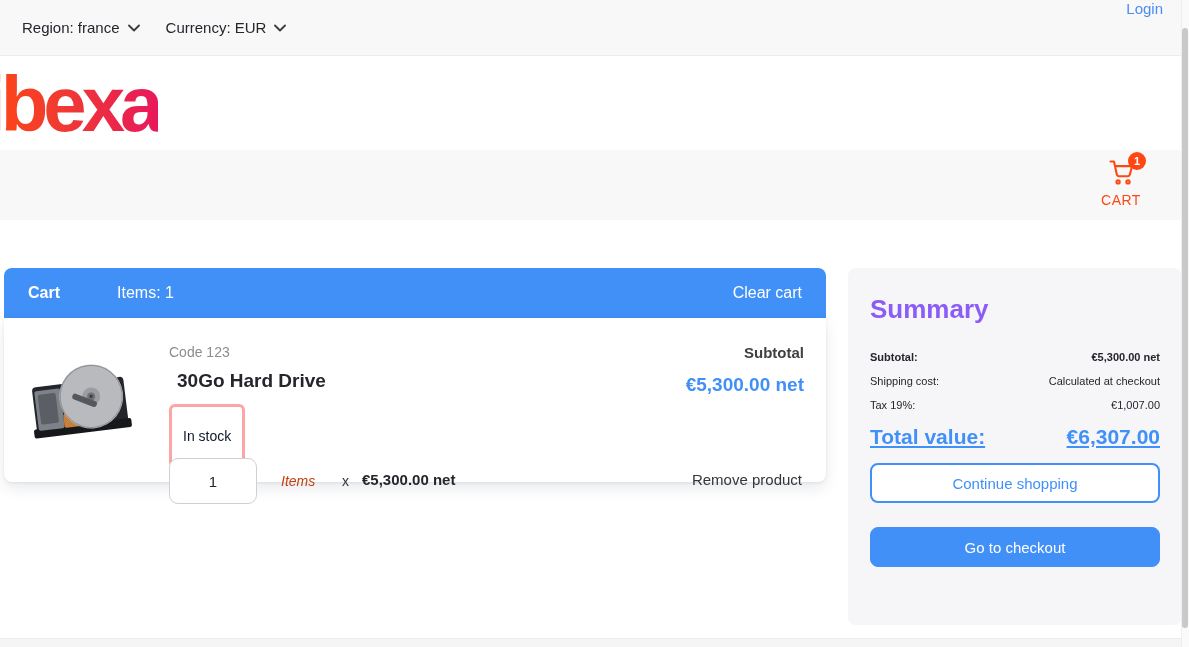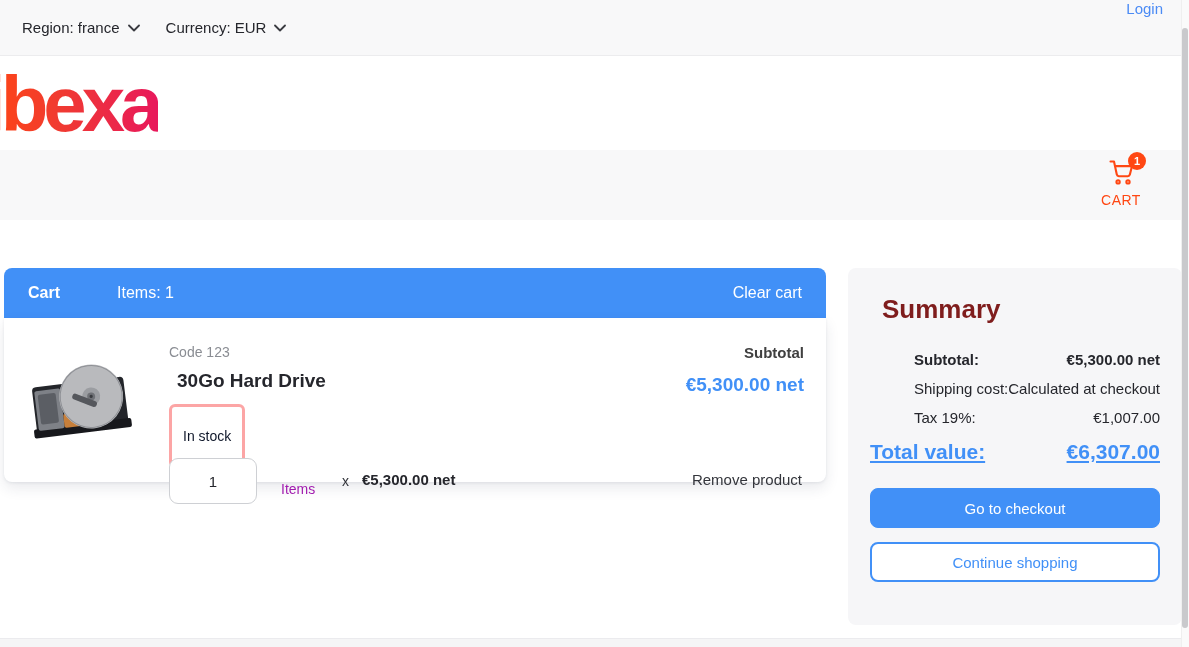--- a/index.html
+++ b/index.html
@@ -72,32 +72,32 @@
     color: #0f172a; font-size: 14px; background: #fff;
   }
   .line-subtotal-label { position: absolute; right: 22px; top: 26px; font-size: 15px; font-weight: 700; color: #404040; }
   .line-subtotal-value { position: absolute; right: 22px; top: 56px; font-size: 19px; font-weight: 700; color: #4190f7; }
 
   .qty-input {
     position: absolute; left: 165px; top: 140px; width: 88px; height: 46px;
     border: 1px solid #ced0d4; border-radius: 9px; text-align: center;
     font-size: 15px; color: #25262c; font-family: inherit; background: #fff; outline: none;
   }
-  .qty-items-label { position: absolute; left: 277px; top: 163px; font-size: 14px; color: #a21caf; }
+  .qty-items-label { position: absolute; left: 277px; top: 155px; font-size: 14px; color: #c2410c; font-style: italic; }
   .qty-x { position: absolute; left: 338px; top: 155px; font-size: 14px; color: #33353b; }
   .unit-price { position: absolute; left: 358px; top: 153px; font-size: 15px; font-weight: 700; color: #25262c; }
   .remove-product { position: absolute; right: 24px; top: 153px; font-size: 15px; color: #33353b; cursor: pointer; }
 
   
   .summary-panel {
     position: absolute; left: 848px; top: 268px; width: 334px; height: 357px;
     background: #f6f6f8; border-radius: 8px; padding: 24px 22px;
   }
-  .summary-title { font-size: 26px; font-weight: 700; color: #7f1d1d; margin: 2px 0 26px 12px; }
-  .summary-row { display: flex; justify-content: space-between; align-items: center; font-size: 15px; color: #25262c; margin-bottom: 12px; margin-left: 44px; }
+  .summary-title { font-size: 26px; font-weight: 700; color: #8b5cf6; margin: 2px 0 26px 0; }
+  .summary-row { display: flex; justify-content: space-between; align-items: center; font-size: 11px; color: #25262c; margin-bottom: 12px; }
   .summary-row.bold .s-label, .summary-row.bold .s-value { font-weight: 700; }
   .summary-total { display: flex; justify-content: space-between; align-items: baseline; margin-top: 14px; }
   .summary-total .t-label, .summary-total .t-value { font-size: 21px; font-weight: 700; color: #4190f7; text-decoration: underline; }
   .btn { display: block; width: 100%; height: 40px; border-radius: 8px; font-size: 15px; font-family: inherit; cursor: pointer; }
   .btn-checkout { margin-top: 24px; background: #4190f7; border: 1px solid #4190f7; color: #ffffff; }
   .btn-continue { margin-top: 14px; background: #ffffff; border: 2px solid #4190f7; color: #4190f7; }
 
   
   .footer { position: absolute; left: 0; top: 638px; width: 1181px; height: 9px; background: #f5f5f6; border-top: 1px solid #ebebee; }
   .scrollbar { position: absolute; right: 0; top: 0; width: 8px; height: 647px; background: #fafafa; border-left: 1px solid #efefef; }
@@ -190,22 +190,22 @@
       <span class="s-value">Calculated at checkout</span>
     </div>
     <div class="summary-row">
       <span class="s-label">Tax 19%:</span>
       <span class="s-value">€1,007.00</span>
     </div>
     <div class="summary-total">
       <span class="t-label">Total value:</span>
       <span class="t-value">€6,307.00</span>
     </div>
+    <button class="btn btn-continue">Continue shopping</button>
     <button class="btn btn-checkout">Go to checkout</button>
-    <button class="btn btn-continue">Continue shopping</button>
   </div>
 
   <div class="footer"></div>
 
   <div class="scrollbar">
     <div class="scroll-thumb"></div>
   </div>
 
 </div>
 

